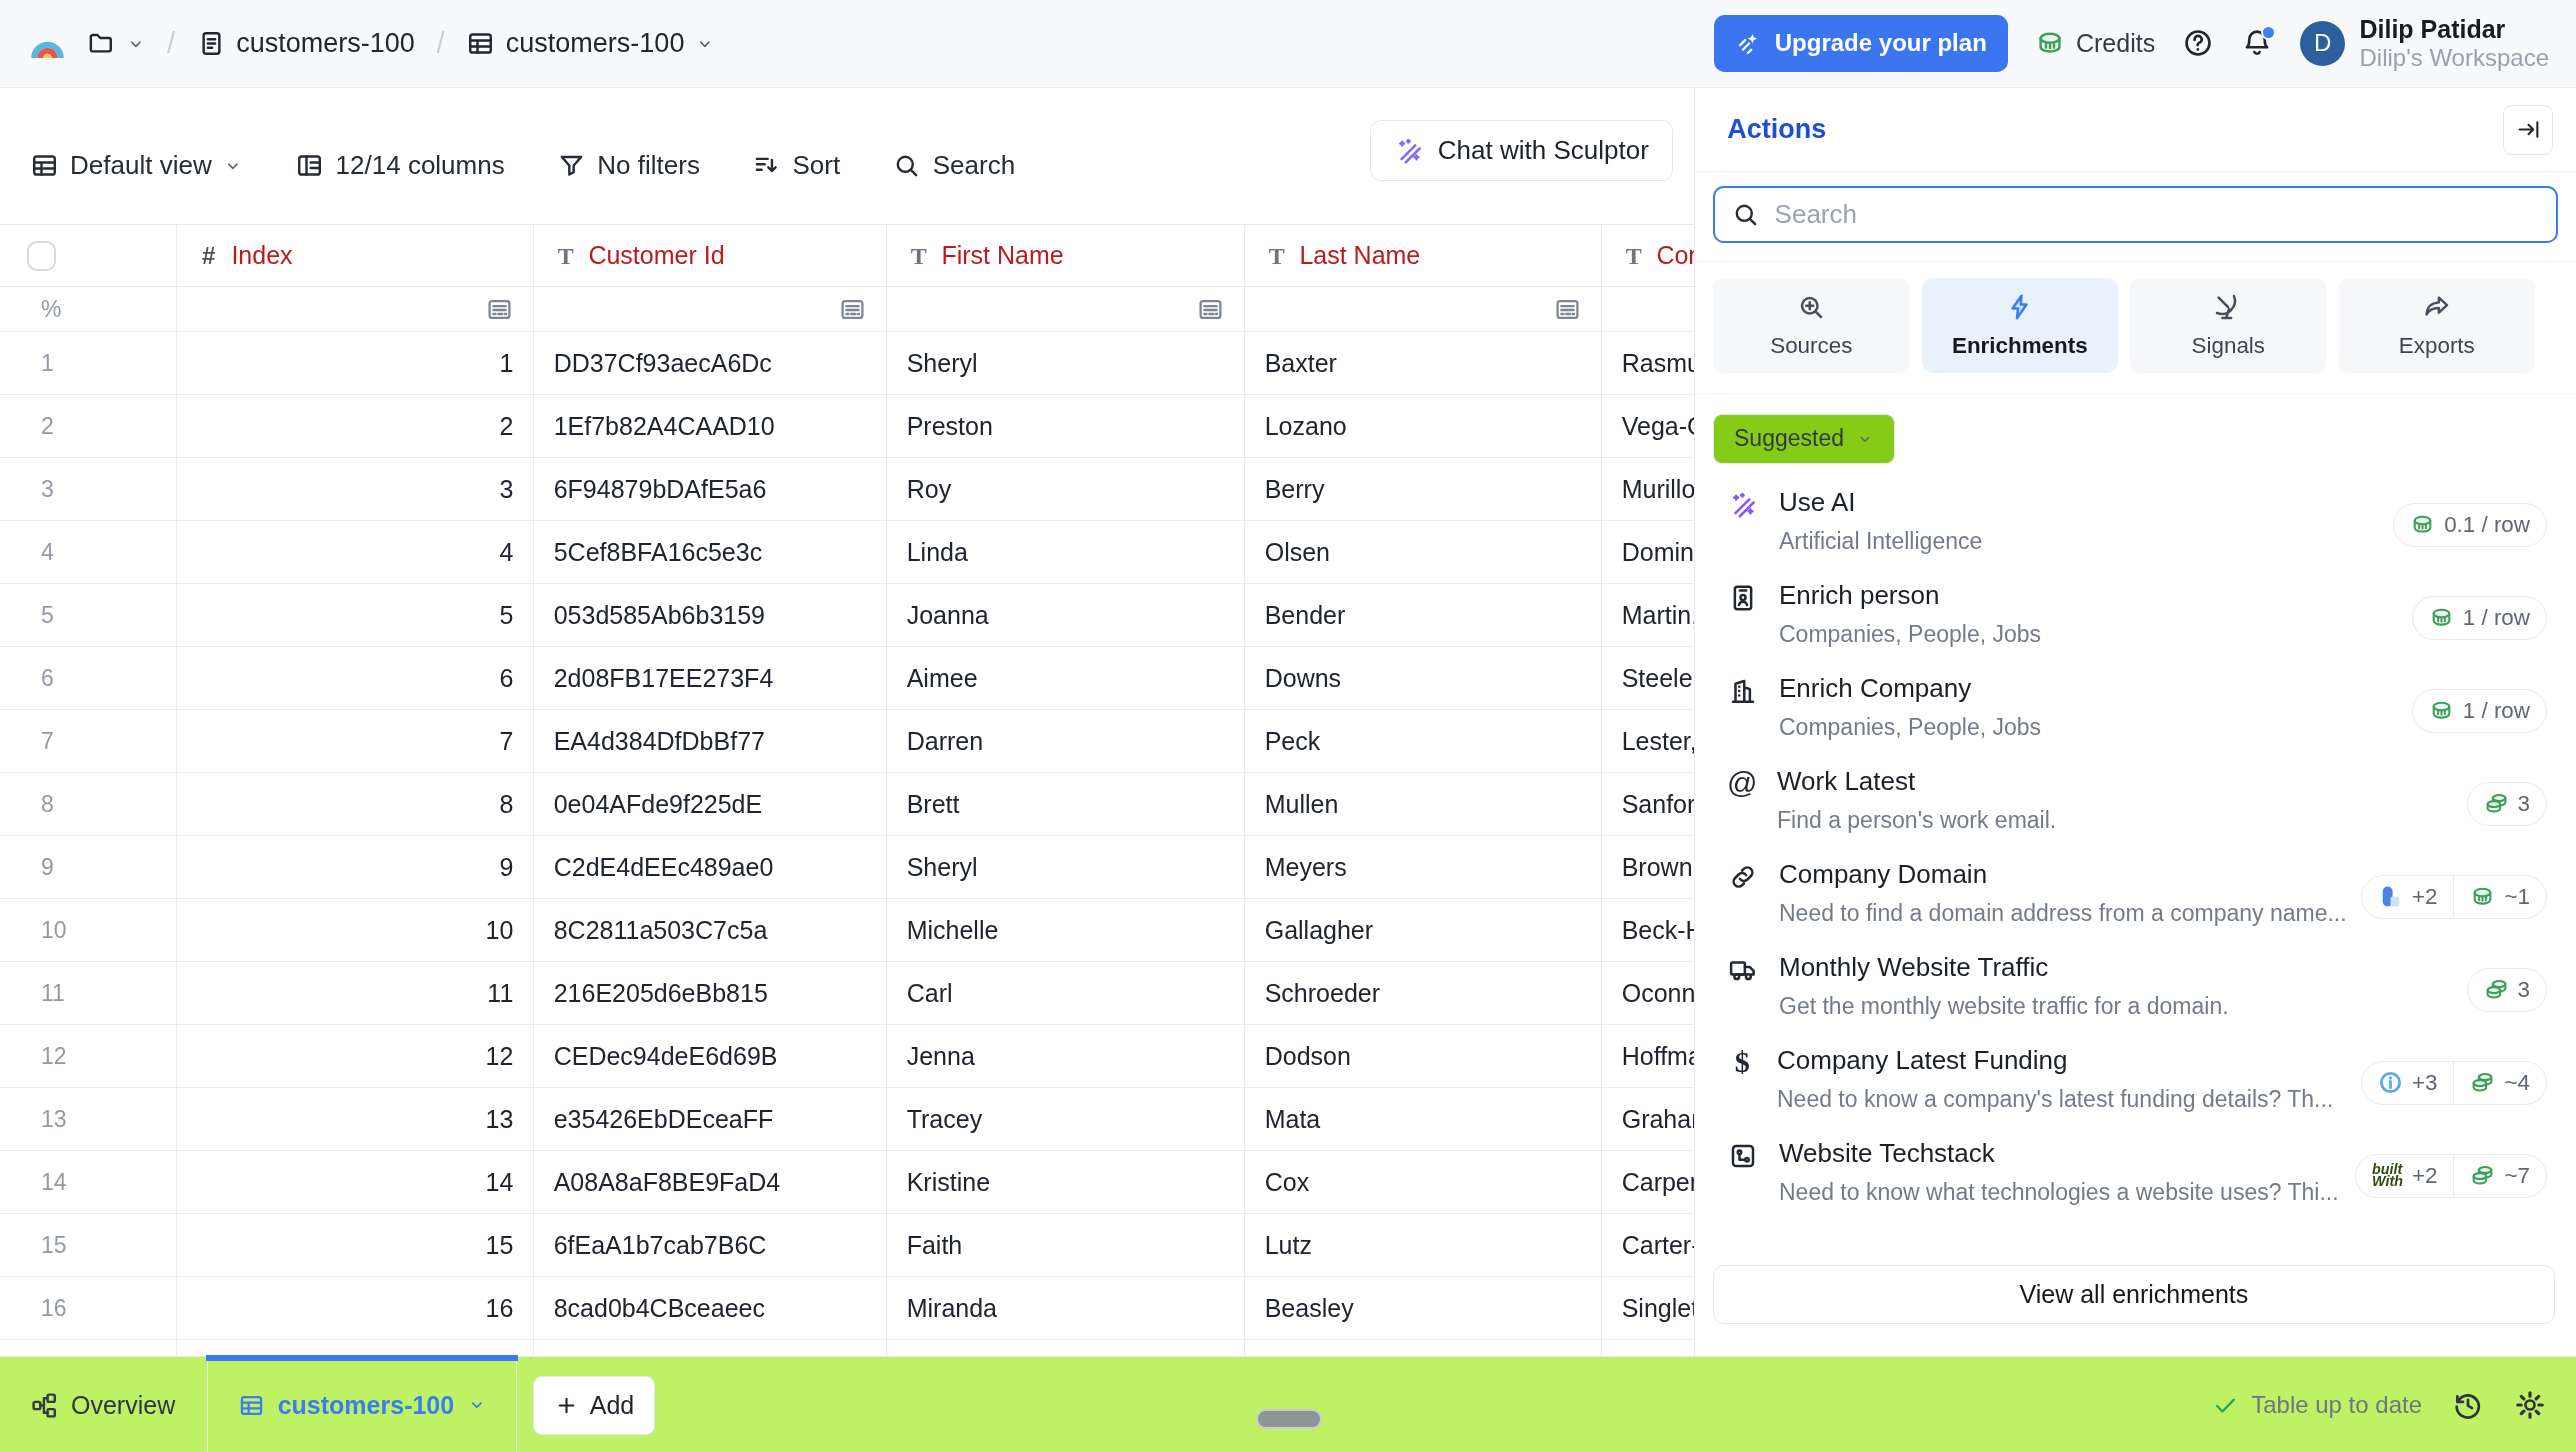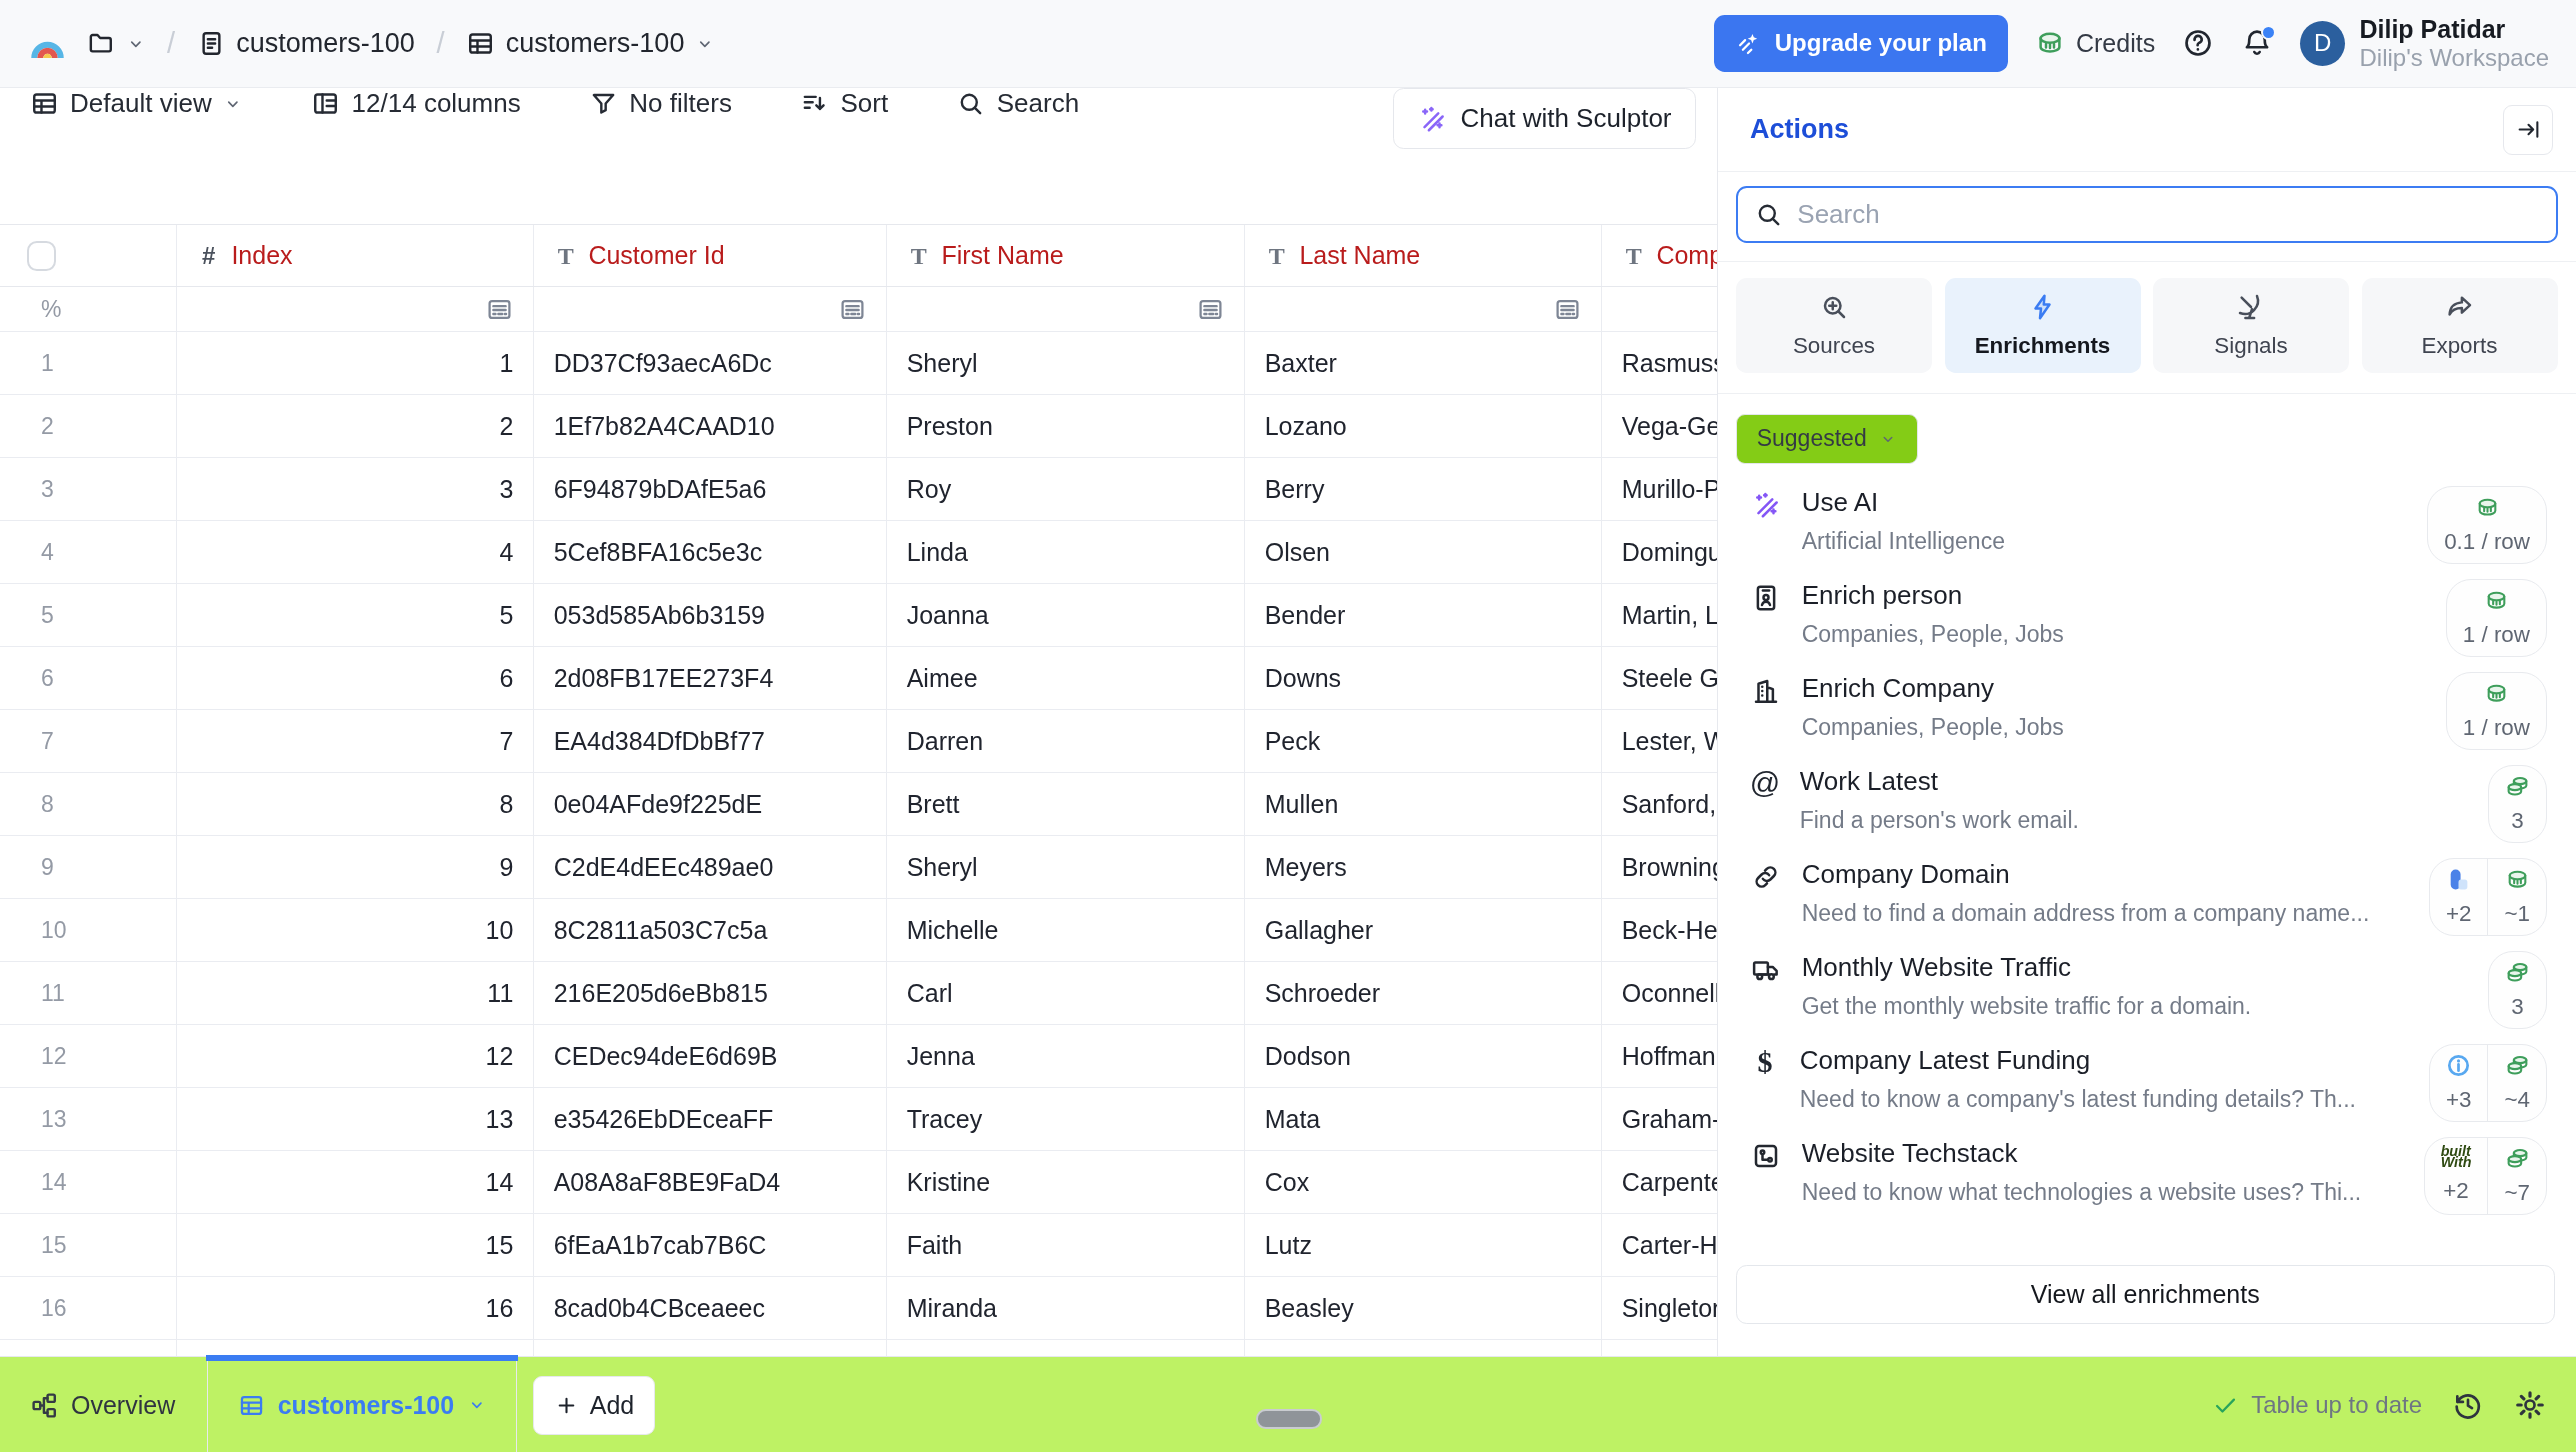--- a/index.html
+++ b/index.html
@@ -28,21 +28,21 @@
   .user { display:flex; align-items:center; gap:14.3px; }
   .avatar { width:45px; height:45px; border-radius:50%; background:#2b5f9e; color:#fff; font-size:24px;
             display:flex; align-items:center; justify-content:center; }
   .user-name { font-size:25px; font-weight:700; color:#171b22; line-height:1.2; }
   .user-ws { font-size:24px; color:#99a1ad; line-height:1.2; }
 
   
   .workrow { position:absolute; top:88px; left:0; width:2576px; height:1268px; display:flex; }
   .main { position:relative; width:1717px; height:100%; overflow:hidden; background:#fff; }
 
-  .toolbar { display:flex; align-items:flex-start; height:93px; padding:0 21.5px 0 29.5px; gap:68px; }
+  .toolbar { display:flex; align-items:flex-end; height:93px; padding:0 21.5px 0 29.5px; gap:52px; }
   .titem { display:flex; align-items:center; gap:11.6px; font-size:26px; color:#262b34; cursor:pointer; }
   .sculptor { margin-left:auto; display:flex; align-items:center; gap:13.4px; height:61px; padding:0 23px;
               border:1.8px solid #e5e7ec; border-radius:10.7px; background:#fff; font-size:26px; color:#1d222b; cursor:pointer; }
 
   
   .grid { position:absolute; left:0; top:136px; width:1960px; }
   .g-row { display:flex; border-bottom:1.8px solid #eaecf1; }
   .g-head { height:63px; border-top:1.8px solid #e6e8ed; border-bottom:1.8px solid #e6e8ed; }
   .g-sub { height:45px; }
   .g-data { height:63px; }
@@ -78,21 +78,21 @@
                  padding:0 19.7px; border:1.8px solid #e3e6eb; border-radius:9px; font-size:23px; color:#343a44; cursor:pointer; }
   .p-items { }
   .p-item { display:flex; align-items:flex-start; padding:18px 29px 0 32px; height:93px; cursor:pointer; }
   .p-item-icon { width:32px; height:32px; margin-right:19.7px; margin-top:1.8px; color:#23272f; }
   .p-item-icon.purple { color:#8456f6; }
   .p-item-text { flex:1; min-width:0; }
   .p-item-title { font-size:26px; color:#1b1f28; margin-bottom:9.8px; white-space:nowrap; overflow:hidden; }
   .p-item-sub { font-size:23px; color:#747b88; white-space:nowrap; overflow:hidden; }
   .p-item-badges { margin-left:14.3px; align-self:center; }
   .badge { display:inline-flex; align-items:stretch; border:1.8px solid #e8eaee; border-radius:25px; background:#fefefe; }
-  .bseg { display:flex; align-items:center; gap:9px; padding:8px 16px; font-size:22.4px; color:#5f6672;flex-direction:column; }
+  .bseg { display:flex; align-items:center; gap:9px; padding:8px 16px; font-size:22.4px; color:#5f6672; }
   .bseg + .bseg { border-left:1.8px solid #e8eaee; }
   .bw { display:flex; flex-direction:column; font-weight:800; font-style:italic; font-size:14.3px;
         line-height:11.6px; color:#2f4a12; letter-spacing:0; }
   .p-footer { position:absolute; left:18px; right:21.5px; bottom:32px; height:59px; border:1.8px solid #e4e7ec;
               border-radius:10.7px; display:flex; align-items:center; justify-content:center; font-size:25px;
               color:#15181e; background:#fff; cursor:pointer; }
 
   
   .bottombar { position:absolute; left:0; top:1356px; width:2576px; height:97px; background:#bef264;
                border-top:1.8px solid #e7e9ee; display:flex; align-items:center; z-index:6; }

